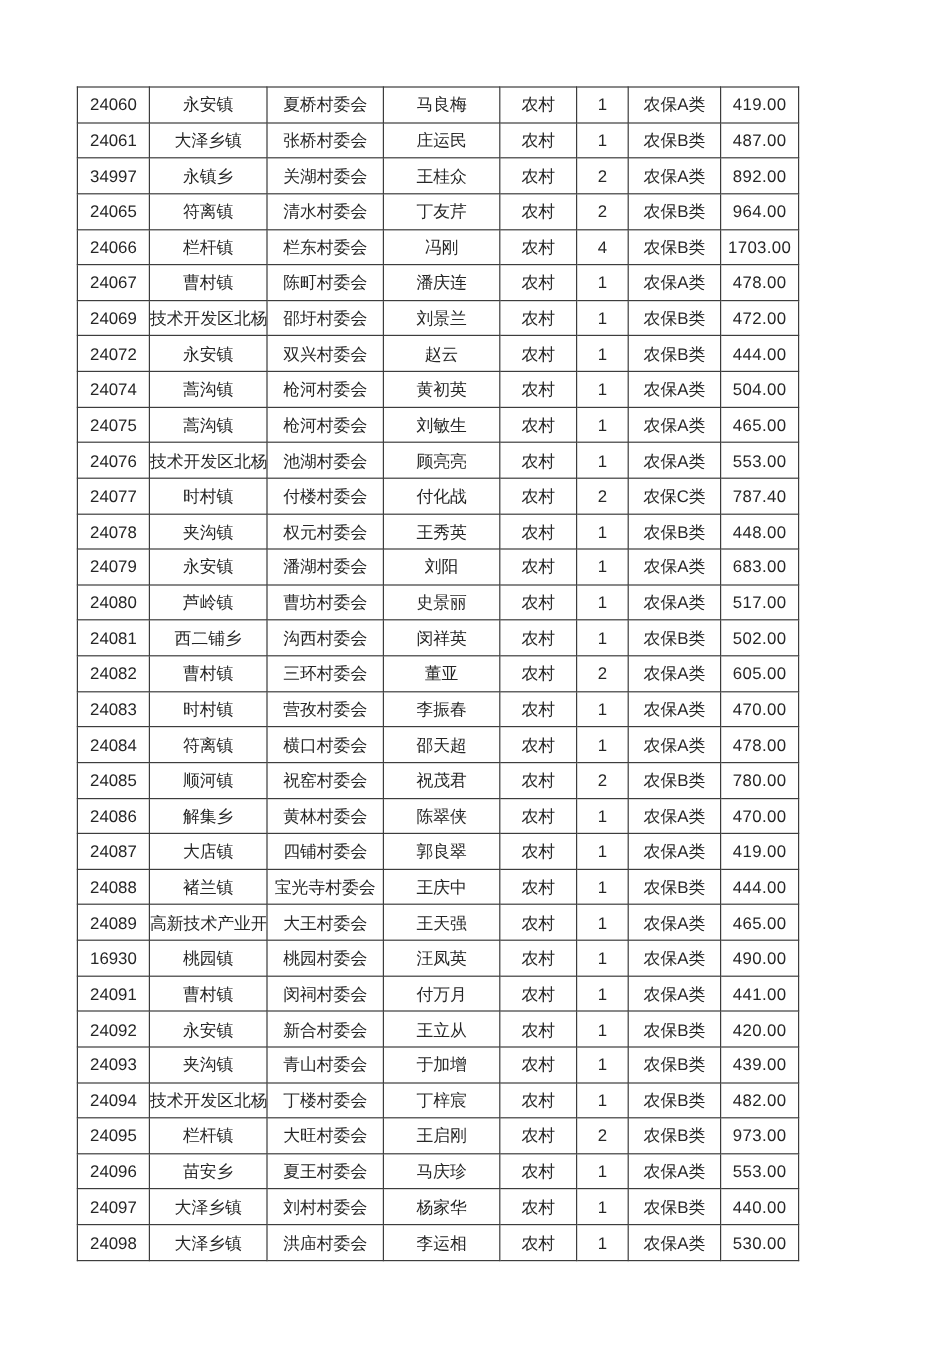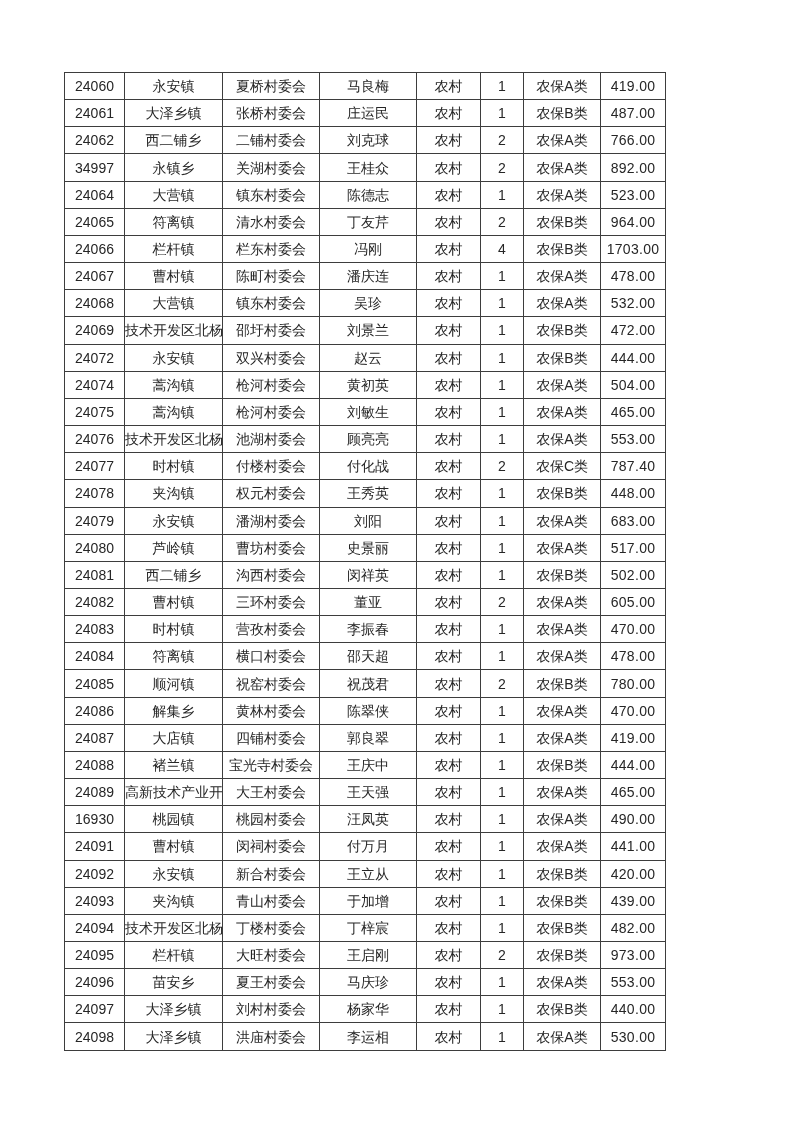--- a/index.html
+++ b/index.html
@@ -69,50 +69,30 @@
           <td class="col-id">24061</td>
           <td class="col-township">大泽乡镇</td>
           <td class="col-committee">张桥村委会</td>
           <td class="col-name">庄运民</td>
           <td class="col-type">农村</td>
           <td class="col-count">1</td>
           <td class="col-category">农保B类</td>
           <td class="col-amount">487.00</td>
         </tr>
         <tr>
-          <td class="col-id">24062</td>
-          <td class="col-township">西二铺乡</td>
-          <td class="col-committee">二铺村委会</td>
-          <td class="col-name">刘克球</td>
-          <td class="col-type">农村</td>
-          <td class="col-count">2</td>
-          <td class="col-category">农保A类</td>
-          <td class="col-amount">766.00</td>
-        </tr>
-        <tr>
           <td class="col-id">34997</td>
           <td class="col-township">永镇乡</td>
           <td class="col-committee">关湖村委会</td>
           <td class="col-name">王桂众</td>
           <td class="col-type">农村</td>
           <td class="col-count">2</td>
           <td class="col-category">农保A类</td>
           <td class="col-amount">892.00</td>
         </tr>
         <tr>
-          <td class="col-id">24064</td>
-          <td class="col-township">大营镇</td>
-          <td class="col-committee">镇东村委会</td>
-          <td class="col-name">陈德志</td>
-          <td class="col-type">农村</td>
-          <td class="col-count">1</td>
-          <td class="col-category">农保A类</td>
-          <td class="col-amount">523.00</td>
-        </tr>
-        <tr>
           <td class="col-id">24065</td>
           <td class="col-township">符离镇</td>
           <td class="col-committee">清水村委会</td>
           <td class="col-name">丁友芹</td>
           <td class="col-type">农村</td>
           <td class="col-count">2</td>
           <td class="col-category">农保B类</td>
           <td class="col-amount">964.00</td>
         </tr>
         <tr>
@@ -127,30 +107,20 @@
         </tr>
         <tr>
           <td class="col-id">24067</td>
           <td class="col-township">曹村镇</td>
           <td class="col-committee">陈町村委会</td>
           <td class="col-name">潘庆连</td>
           <td class="col-type">农村</td>
           <td class="col-count">1</td>
           <td class="col-category">农保A类</td>
           <td class="col-amount">478.00</td>
-        </tr>
-        <tr>
-          <td class="col-id">24068</td>
-          <td class="col-township">大营镇</td>
-          <td class="col-committee">镇东村委会</td>
-          <td class="col-name">吴珍</td>
-          <td class="col-type">农村</td>
-          <td class="col-count">1</td>
-          <td class="col-category">农保A类</td>
-          <td class="col-amount">532.00</td>
         </tr>
         <tr>
           <td class="col-id">24069</td>
           <td class="col-township">技术开发区北杨寨</td>
           <td class="col-committee">邵圩村委会</td>
           <td class="col-name">刘景兰</td>
           <td class="col-type">农村</td>
           <td class="col-count">1</td>
           <td class="col-category">农保B类</td>
           <td class="col-amount">472.00</td>

